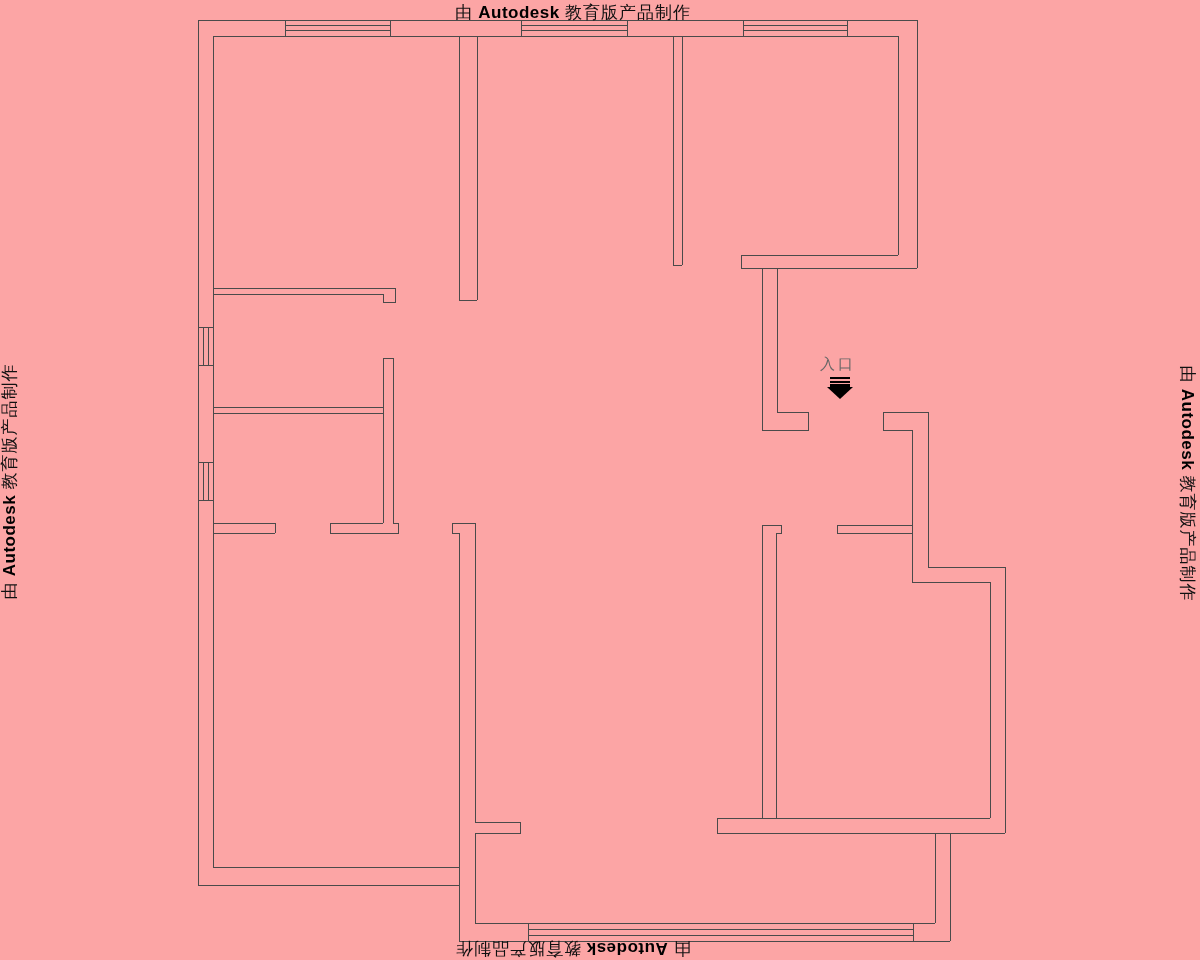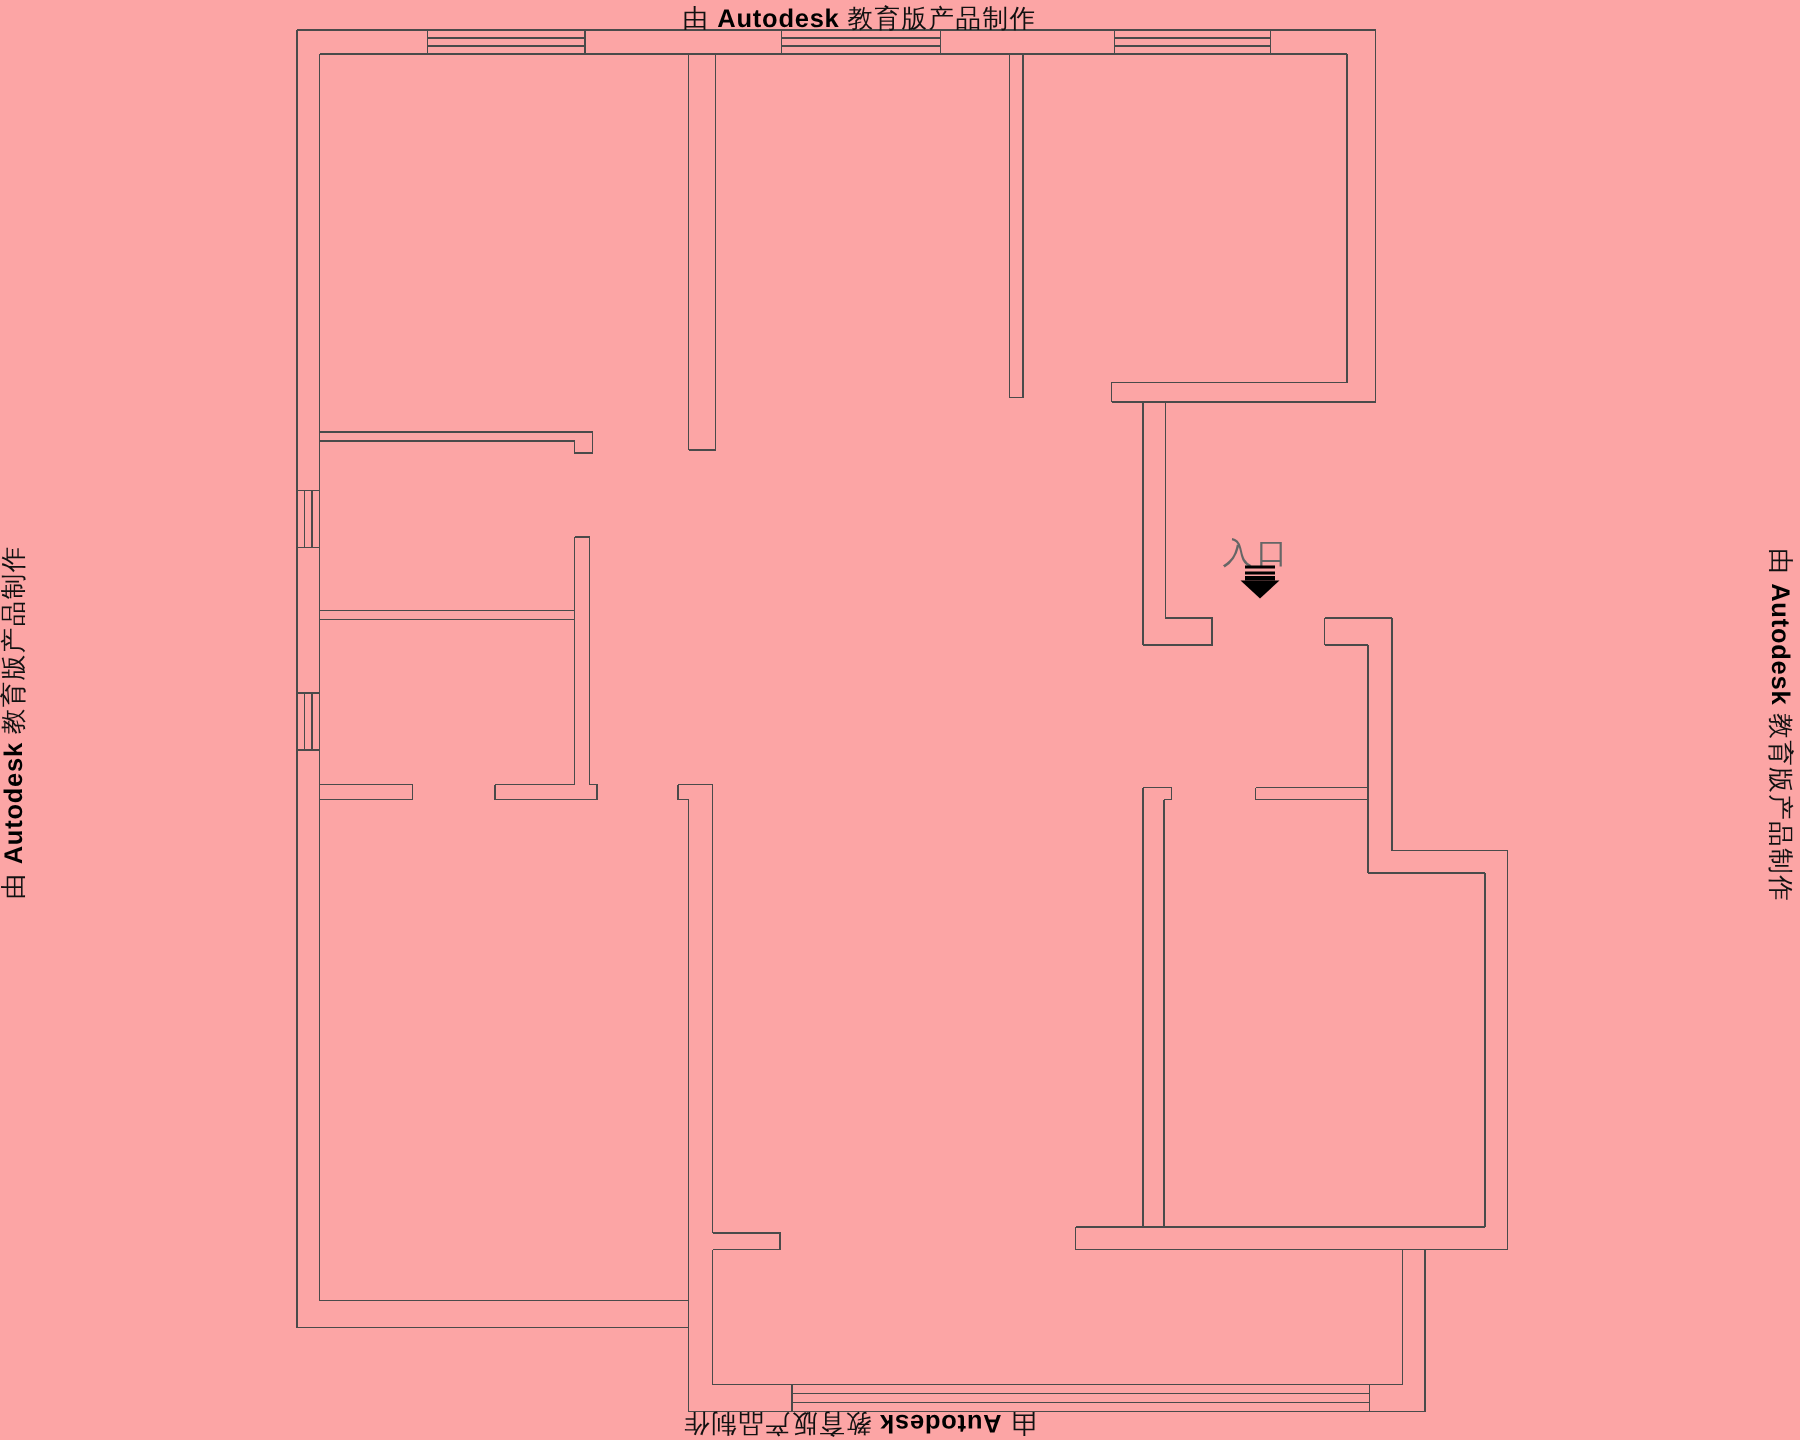--- a/index.html
+++ b/index.html
@@ -8,21 +8,21 @@
   svg{position:absolute;left:0;top:0;}
   svg path{fill:none;stroke:#4a4a4a;stroke-width:1;shape-rendering:crispEdges;}
   .wm{position:absolute;white-space:nowrap;font-size:17px;color:#111111;letter-spacing:0.5px;}
   .wm .cjk{letter-spacing:1px;}
   .wm .b{font-weight:bold;color:#000;}
   .wm-top{left:455px;top:1px;}
   .wm-bottom{left:455px;top:937px;transform:rotate(180deg);}
   .wm-left{left:-126px;top:470px;width:270px;text-align:center;transform:rotate(-90deg);}
   .wm-right{left:1052px;top:472px;width:270px;text-align:center;transform:rotate(90deg);}
   .entrance-label{position:absolute;left:806px;top:355px;width:64px;text-align:center;
-    font-size:20px;color:#666;letter-spacing:3px;}
+    font-size:15px;color:#666;letter-spacing:3px;}
   .entrance-arrow{position:absolute;left:827px;top:376px;width:26px;height:24px;}
   .entrance-arrow .bar{position:absolute;left:3px;width:20px;height:2px;background:#000;}
   .entrance-arrow .bar.b1{top:1px;}
   .entrance-arrow .bar.b2{top:4.5px;}
   .entrance-arrow .bar.b3{top:8px;height:3px;}
   .entrance-arrow .tri{position:absolute;left:0;top:11px;width:0;height:0;
     border-left:13px solid transparent;border-right:13px solid transparent;border-top:12px solid #000;}
 </style>
 </head>
 <body>

